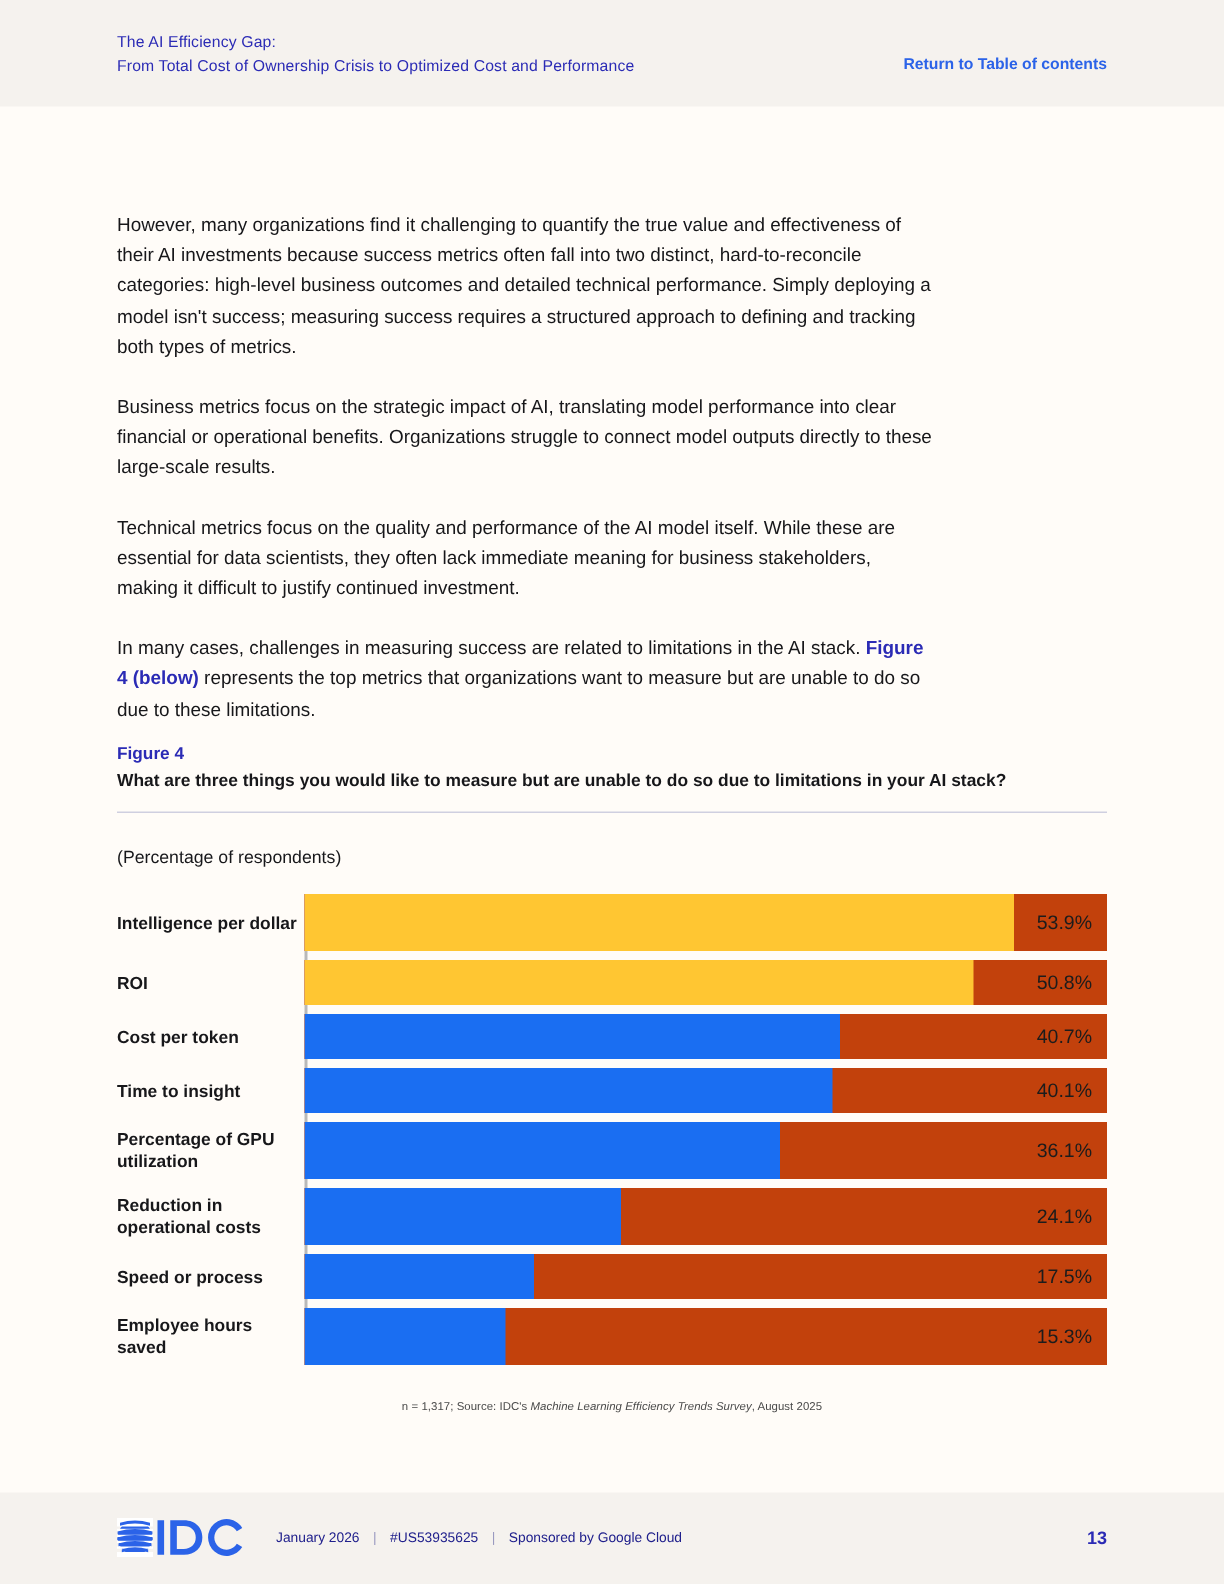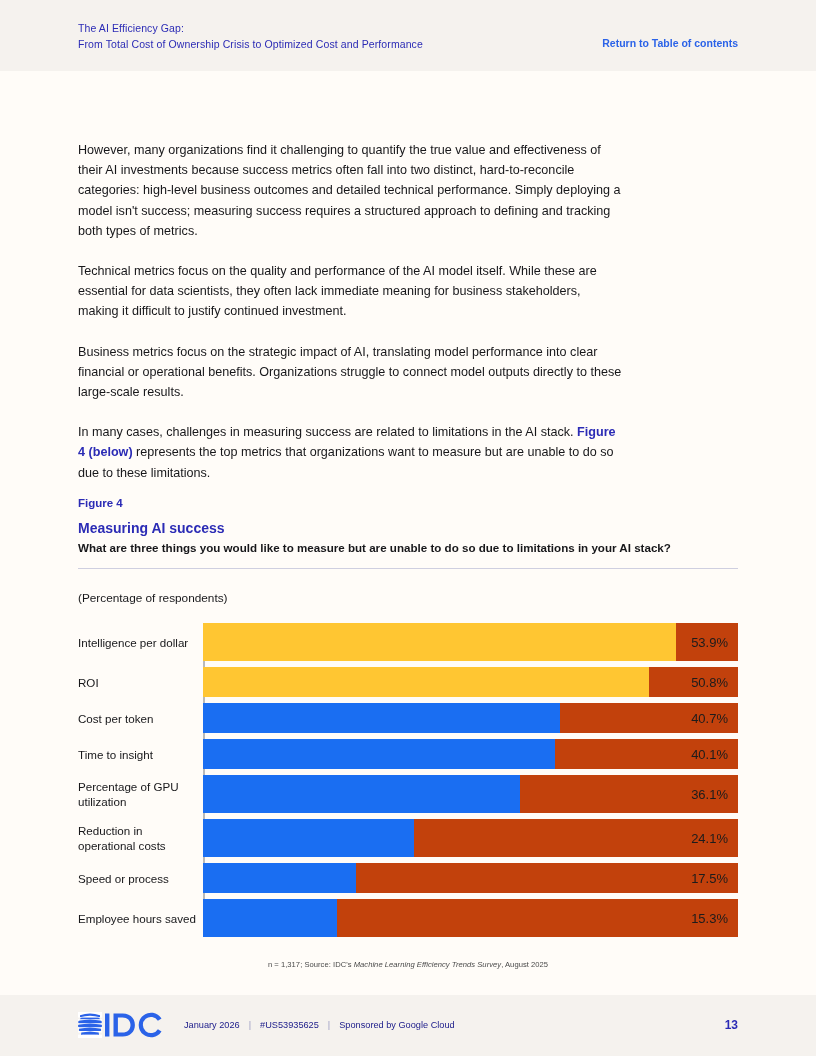--- a/index.html
+++ b/index.html
@@ -136,20 +136,21 @@
   .row-label {
     width: 125px;
     flex: 0 0 125px;
     font-size: 11.6px;
     line-height: 15px;
     color: #17171a;
     display: flex;
     align-items: center;
     padding-right: 1px;
     box-sizing: border-box;
+    font-weight: bold;
   }
   .track {
     position: relative;
     flex: 1 1 auto;
     background: #c2410c;
     overflow: hidden;
   }
   .bar {
     position: absolute;
     left: 0; top: 0; bottom: 0;
@@ -220,28 +221,27 @@
 <div class="header-inner">
   <div class="doc-title">
     <span>The AI Efficiency Gap:</span>
     <span class="line2">From Total Cost of Ownership Crisis to Optimized Cost and Performance</span>
   </div>
   <a class="toc-link">Return to Table of contents</a>
 </div>
 
 <div class="content">
   <p class="para">However, many organizations find it challenging to quantify the true value and effectiveness of their AI investments because success metrics often fall into two distinct, hard-to-reconcile categories: high-level business outcomes and detailed technical performance. Simply deploying a model isn't success; measuring success requires a structured approach to defining and tracking both types of metrics.</p>
+  <p class="para">Business metrics focus on the strategic impact of AI, translating model performance into clear financial or operational benefits. Organizations struggle to connect model outputs directly to these large-scale results.</p>
   <p class="para">Technical metrics focus on the quality and performance of the AI model itself. While these are essential for data scientists, they often lack immediate meaning for business stakeholders, making it difficult to justify continued investment.</p>
-  <p class="para">Business metrics focus on the strategic impact of AI, translating model performance into clear financial or operational benefits. Organizations struggle to connect model outputs directly to these large-scale results.</p>
   <p class="para"><span>In many cases, challenges in measuring success are related to limitations in the AI stack. </span><span class="fig-ref">Figure 4 (below)</span><span> represents the top metrics that organizations want to measure but are unable to do so due to these limitations.</span></p>
 </div>
 
 <div class="figure">
   <div class="fig-number">Figure 4</div>
-  <div class="fig-title">Measuring AI success</div>
   <div class="fig-question">What are three things you would like to measure but are unable to do so due to limitations in your AI stack?</div>
   <div class="fig-rule"></div>
   <div class="chart-subhead">(Percentage of respondents)</div>
 
   <div class="chart">
     <div class="chart-axis"></div>
     <div id="bar-rows">
         <div class="bar-row tall">
           <div class="row-label">Intelligence per dollar</div>
           <div class="track">

